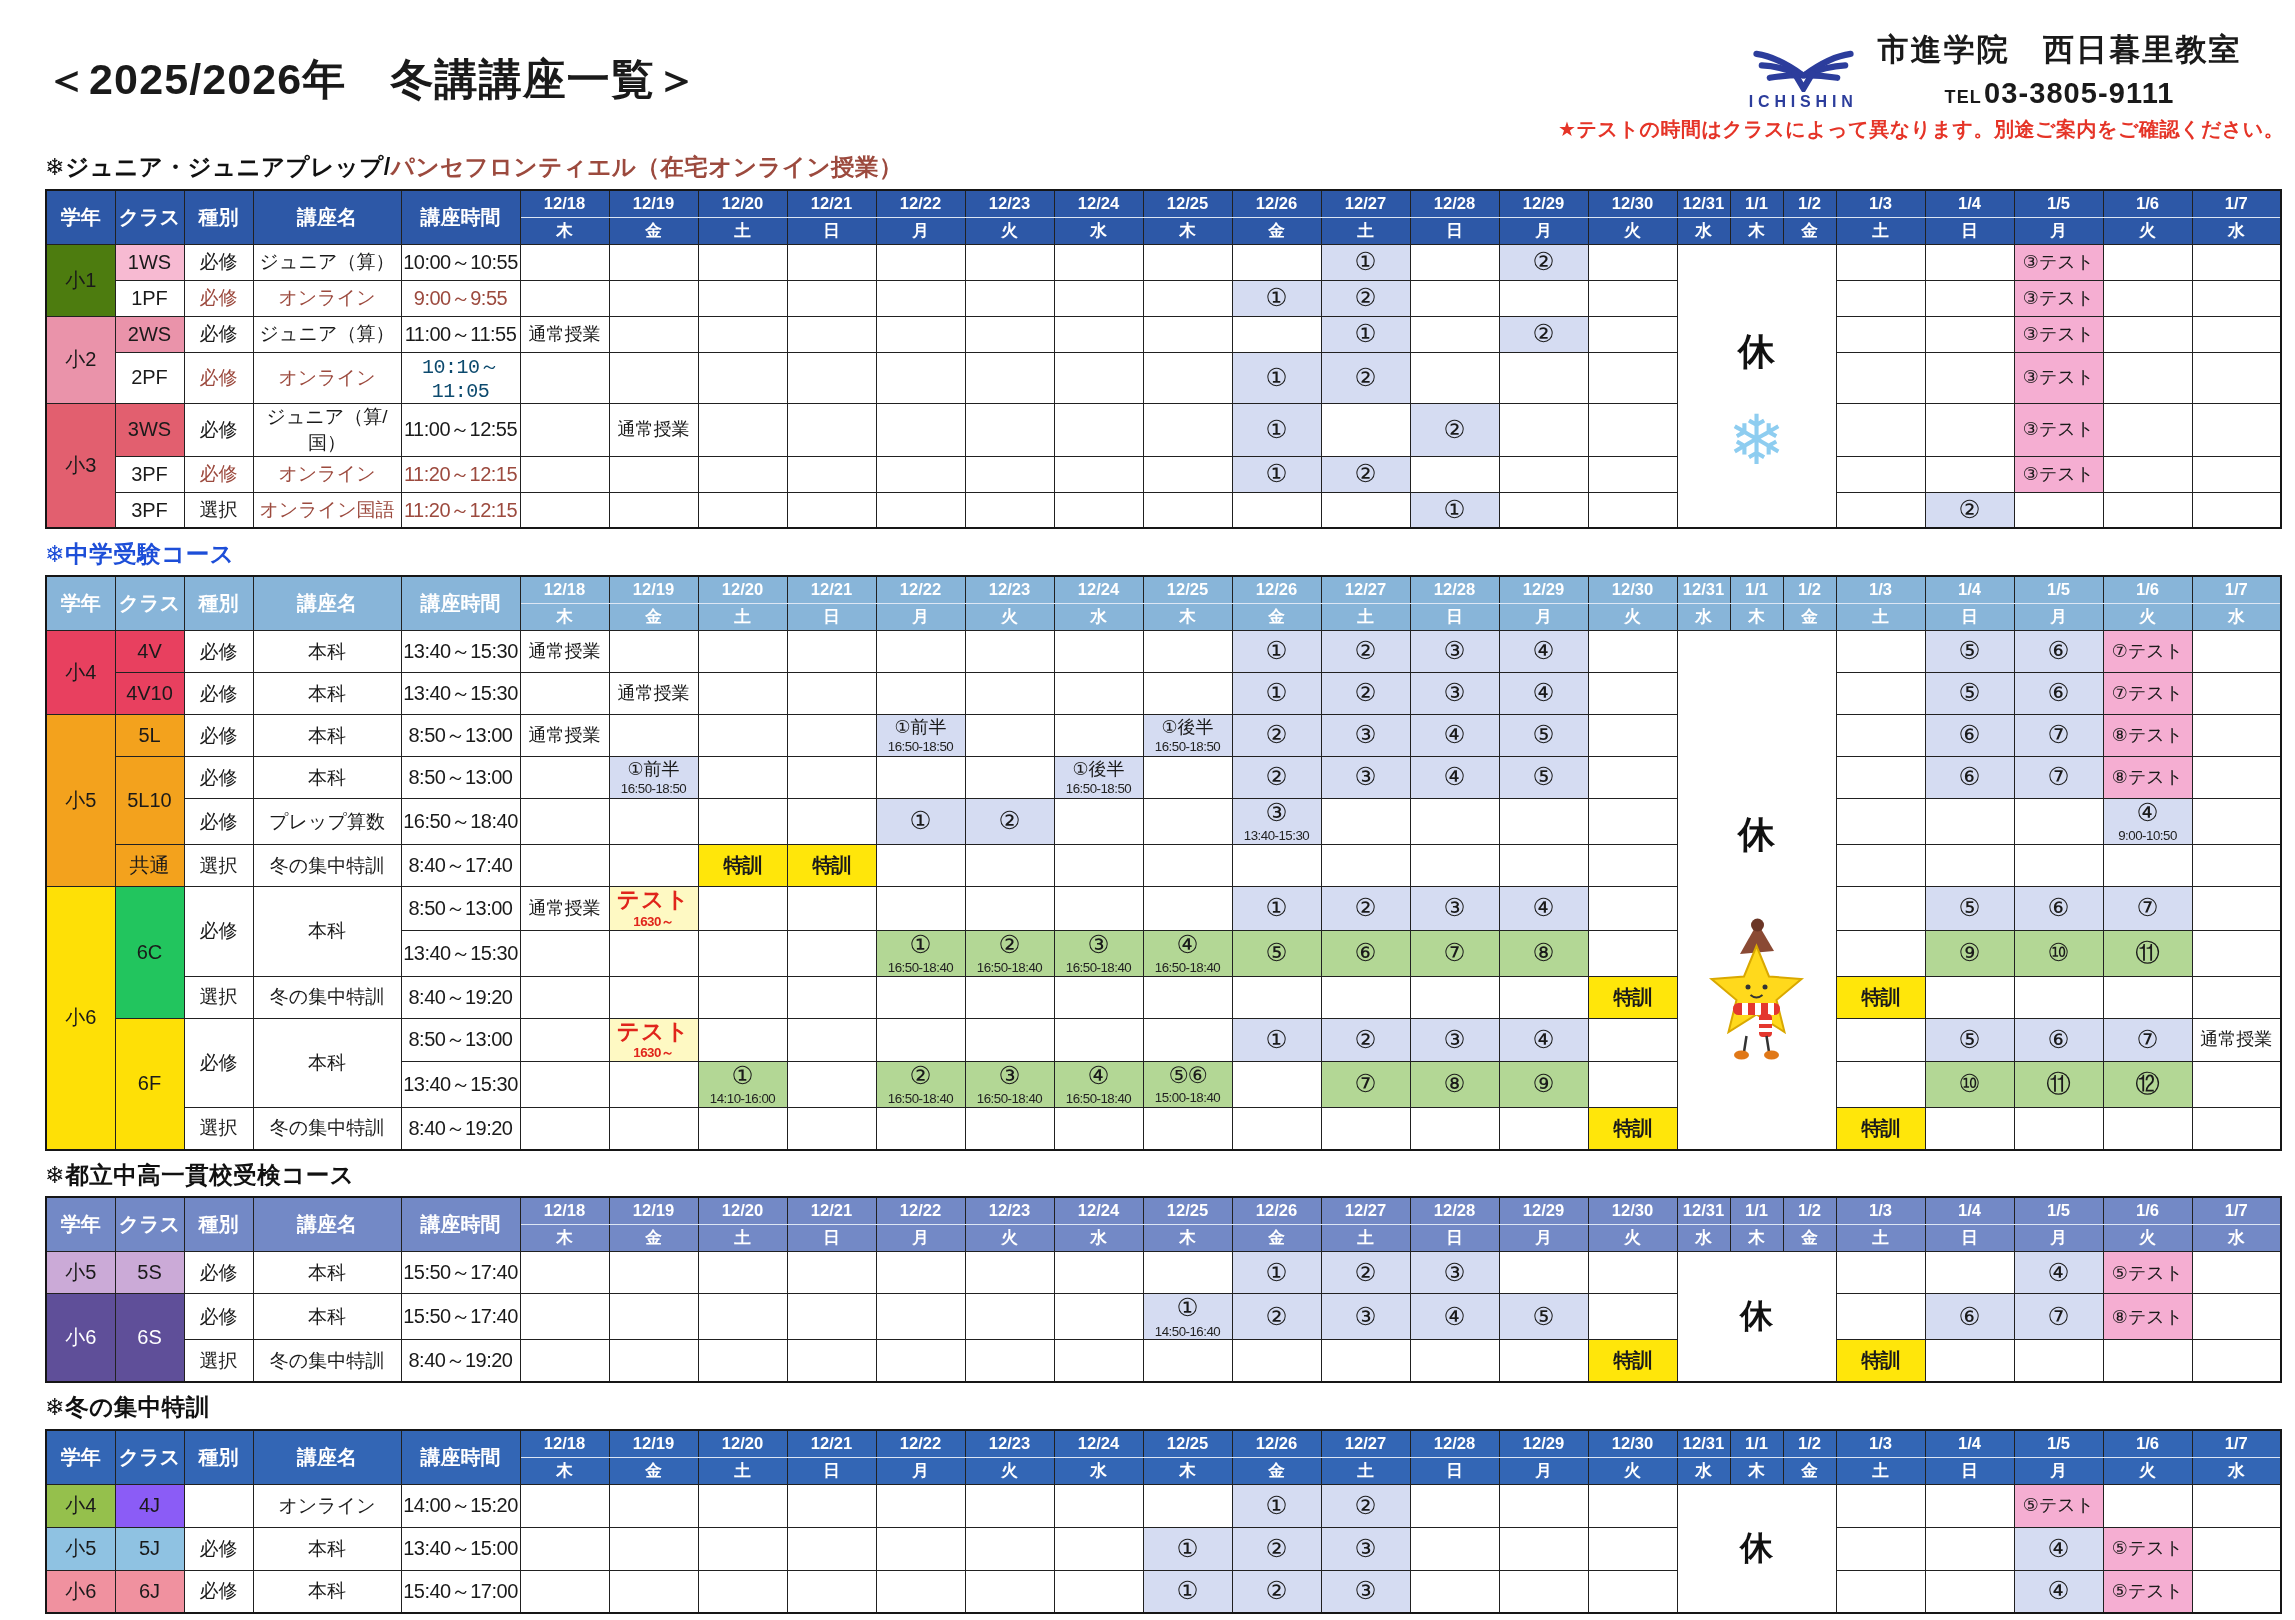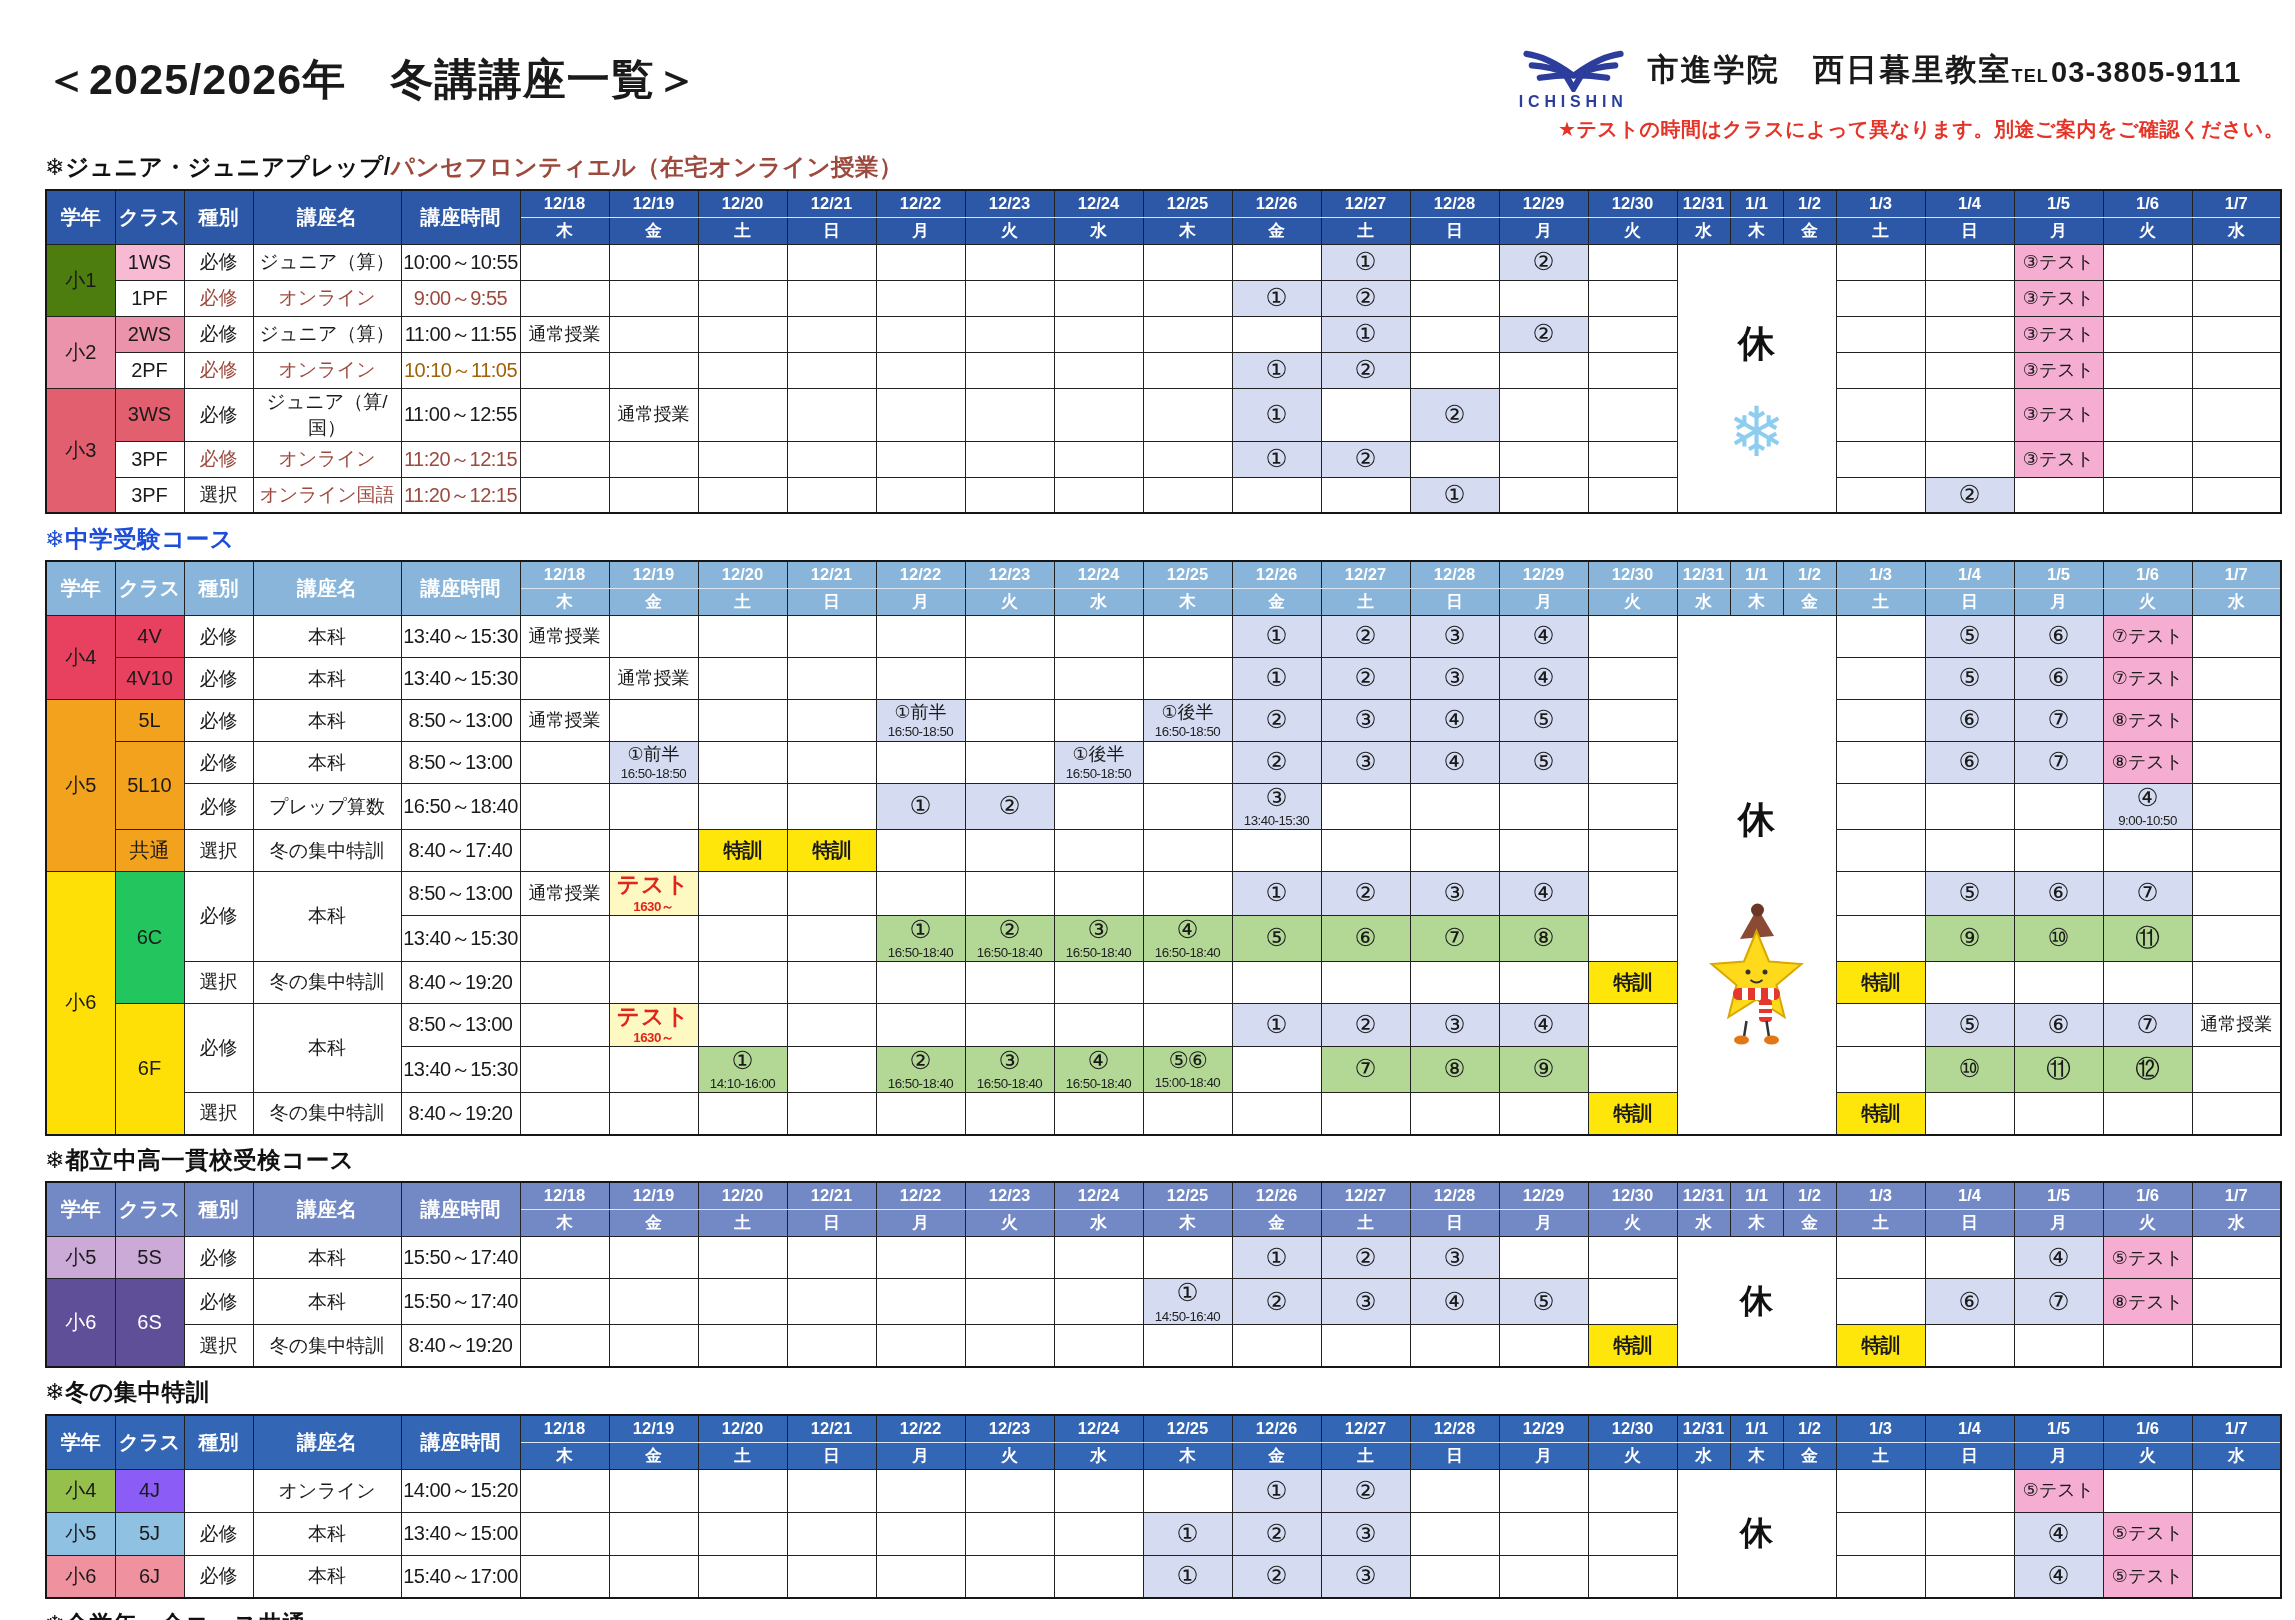--- a/index.html
+++ b/index.html
@@ -7,21 +7,21 @@
     width:2295px;height:1621px;position:relative;
     font-family:"Liberation Sans","DejaVu Sans",sans-serif;color:#1a1a1a;
   }
   .page{padding:19px 0 0 45px;}
   
   .topbar{display:flex;justify-content:space-between;align-items:flex-start;padding-right:21.4px;}
   .doc-title{font-size:43px;font-weight:bold;letter-spacing:1.1px;margin-top:32px;white-space:nowrap;}
   .brand{display:flex;align-items:center;gap:20px;margin-top:9.6px;margin-right:32px;}
   .logo-mark{display:flex;flex-direction:column;align-items:center;}
   .logo-word{color:#2c3d9c;font-weight:bold;font-size:16px;letter-spacing:4.8px;margin-top:1.1px;}
-  .brand-text{display:flex;align-items:center;}
+  .brand-text{display:flex;flex-direction:column;align-items:center;}
   .school{font-size:31px;font-weight:bold;letter-spacing:2.1px;white-space:nowrap;}
   .tel{font-size:29px;font-weight:bold;margin-top:5.3px;letter-spacing:1.1px;}
   .tel-label{font-size:18px;font-weight:bold;margin-right:2.1px;}
   .note{
     text-align:right;font-size:20px;font-weight:bold;color:#e53427;
     margin:5.3px 10.7px 3.2px 0;letter-spacing:0.5px;
   }
   
   .section-title{font-size:23.5px;font-weight:bold;margin:8.5px 0 5.3px;letter-spacing:0.5px;}
   
@@ -271,21 +271,21 @@
             <td class="day c-pink">
               <div class="cv">③テスト</div>
             </td>
             <td class="day"></td>
             <td class="day"></td>
           </tr>
           <tr style="height: 36px;">
             <td class="lab klass">2PF</td>
             <td class="lab type" style="color: rgb(156, 74, 62);">必修</td>
             <td class="lab name" style="color: rgb(156, 74, 62);">オンライン</td>
-            <td class="lab time" style="color: #a16207;">10:10～11:05</td>
+            <td class="lab time" style="color: #0c4a6e; font-family: Liberation Mono, monospace;">10:10～11:05</td>
             <td class="day"></td>
             <td class="day"></td>
             <td class="day"></td>
             <td class="day"></td>
             <td class="day"></td>
             <td class="day"></td>
             <td class="day"></td>
             <td class="day"></td>
             <td class="day c-blue">
               <div class="cv one">①</div>

